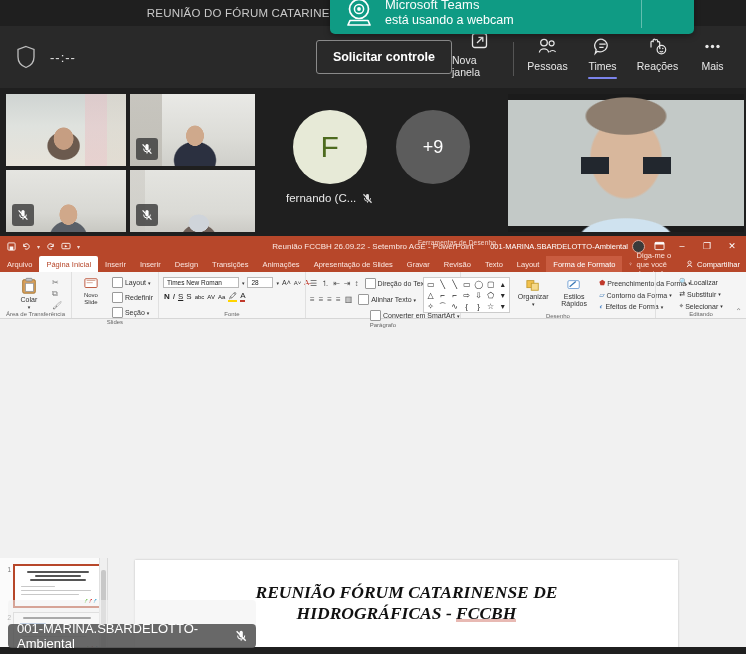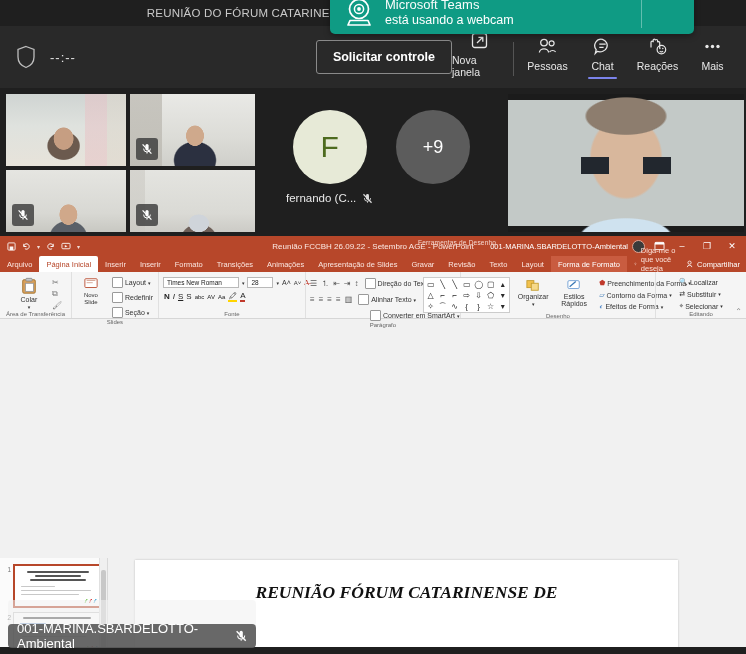--- a/index.html
+++ b/index.html
@@ -245,21 +245,21 @@
         <span>Pessoas</span>
       </div>
 
       <div class="tbitem active">
         <span class="ic">
           <svg width="19" height="19" viewBox="0 0 19 19">
             <path d="M9.5 2.3 A7.2 6.4 0 1 1 4.3 14.4 L2.3 16.4 L3.2 12.6 A6.4 6.4 0 0 1 9.5 2.3 Z" fill="none" stroke="#e8e8e8" stroke-width="1.3"></path>
             <path d="M6.3 7.2 H12.7 M6.3 10.4 H10.6" stroke="#e8e8e8" stroke-width="1.2"></path>
           </svg>
         </span>
-        <span>Chat</span>
+        <span>Times</span>
       </div>
 
       <div class="tbitem">
         <span class="ic">
           <svg width="21" height="19" viewBox="0 0 21 19">
             <path d="M4 10.5 V5.2 a1.1 1.1 0 0 1 2.2 0 V3.2 a1.1 1.1 0 0 1 2.2 0 V3.6 a1.1 1.1 0 0 1 2.2 0 V5.2
                      a1.1 1.1 0 0 1 2.1 .3 V11" fill="none" stroke="#e8e8e8" stroke-width="1.2"></path>
             <circle cx="14.4" cy="12.6" r="4.3" fill="none" stroke="#e8e8e8" stroke-width="1.2"></circle>
             <circle cx="12.9" cy="11.6" r=".75" fill="#e8e8e8"></circle>
             <circle cx="15.8" cy="11.6" r=".75" fill="#e8e8e8"></circle>
@@ -400,21 +400,21 @@
         <span class="win-btn">❐</span>
         <span class="win-btn">✕</span>
       </span>
     </div>
 
     <div class="ppt-tabs">
       <span class="tab">Arquivo</span>
       <span class="tab active">Página Inicial</span>
       <span class="tab">Inserir</span>
       <span class="tab">Inserir</span>
-      <span class="tab">Formato</span>
+      <span class="tab">Design</span>
       <span class="tab">Transições</span>
       <span class="tab">Animações</span>
       <span class="tab">Apresentação de Slides</span>
       <span class="tab">Gravar</span>
       <span class="tab">Revisão</span>
       <span class="tab">Texto</span>
       <span class="tab">Layout</span>
       <span class="tab ctx">Forma de Formato</span>
       <span class="tell-me">
         <svg width="8" height="8" viewBox="0 0 9 9">
@@ -674,20 +674,23 @@
         <span class="thumb-scroll">
           <span class="tsthumb"></span>
         </span>
       </div>
 
       <div class="canvas">
         <div class="slide">
 
           <div class="sl-title">
             <div>REUNIÃO FÓRUM CATARINENSE DE</div>
+            <div>
+              <span>HIDROGRÁFICAS - </span><span class="fccbh-hl">FCCBH</span>
+            </div>
           </div>
 
           <span class="rot-handle">⟳</span>
 
         </div>
       </div>
     </div>
 
   </div>
 

